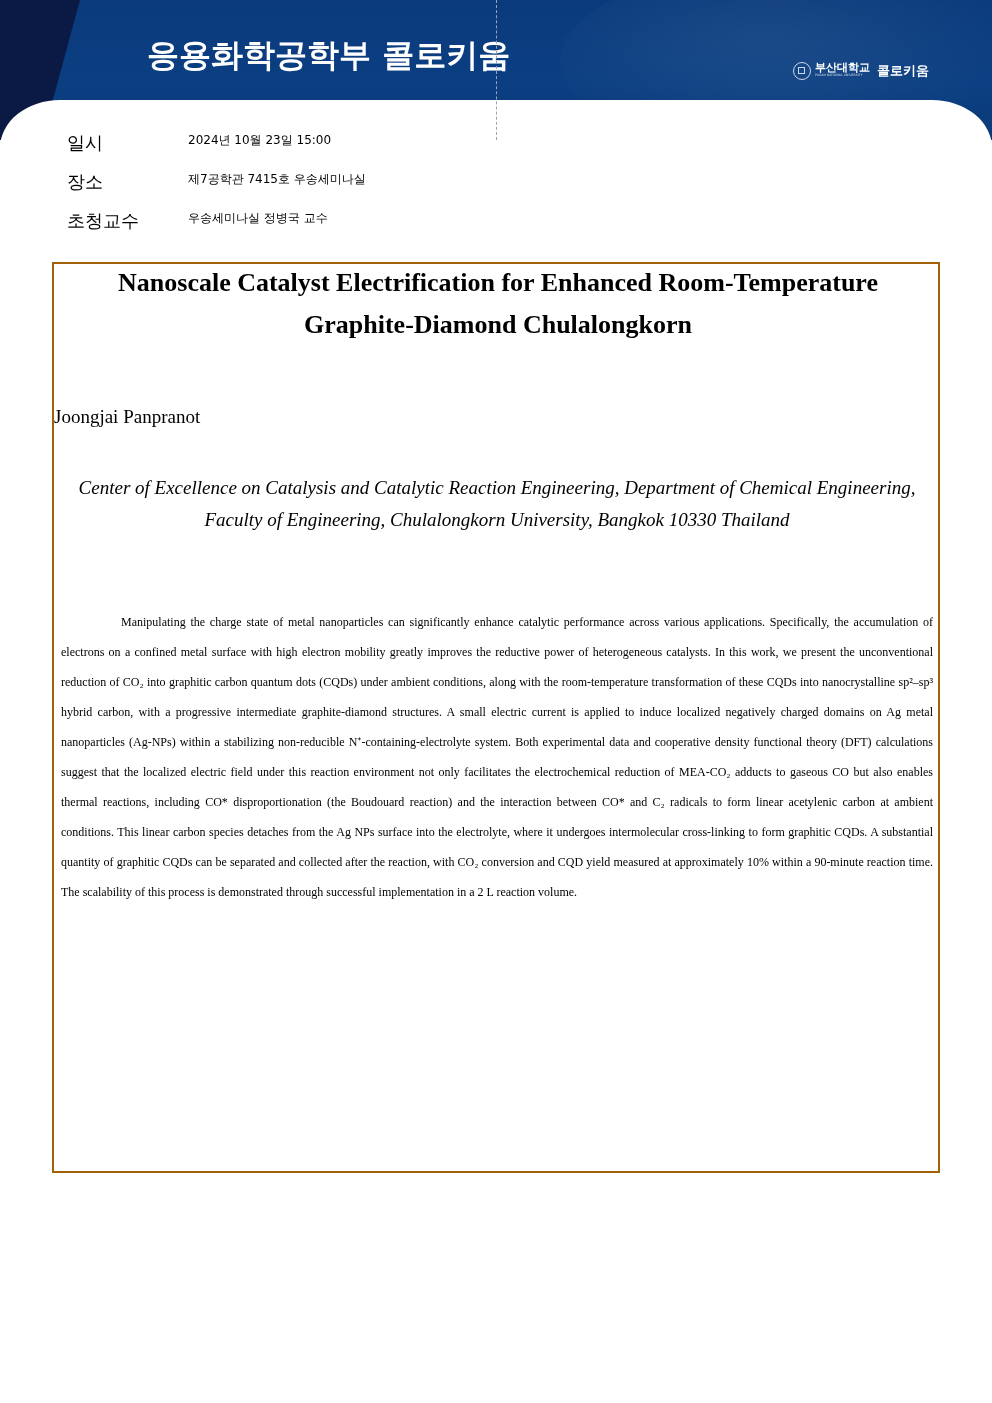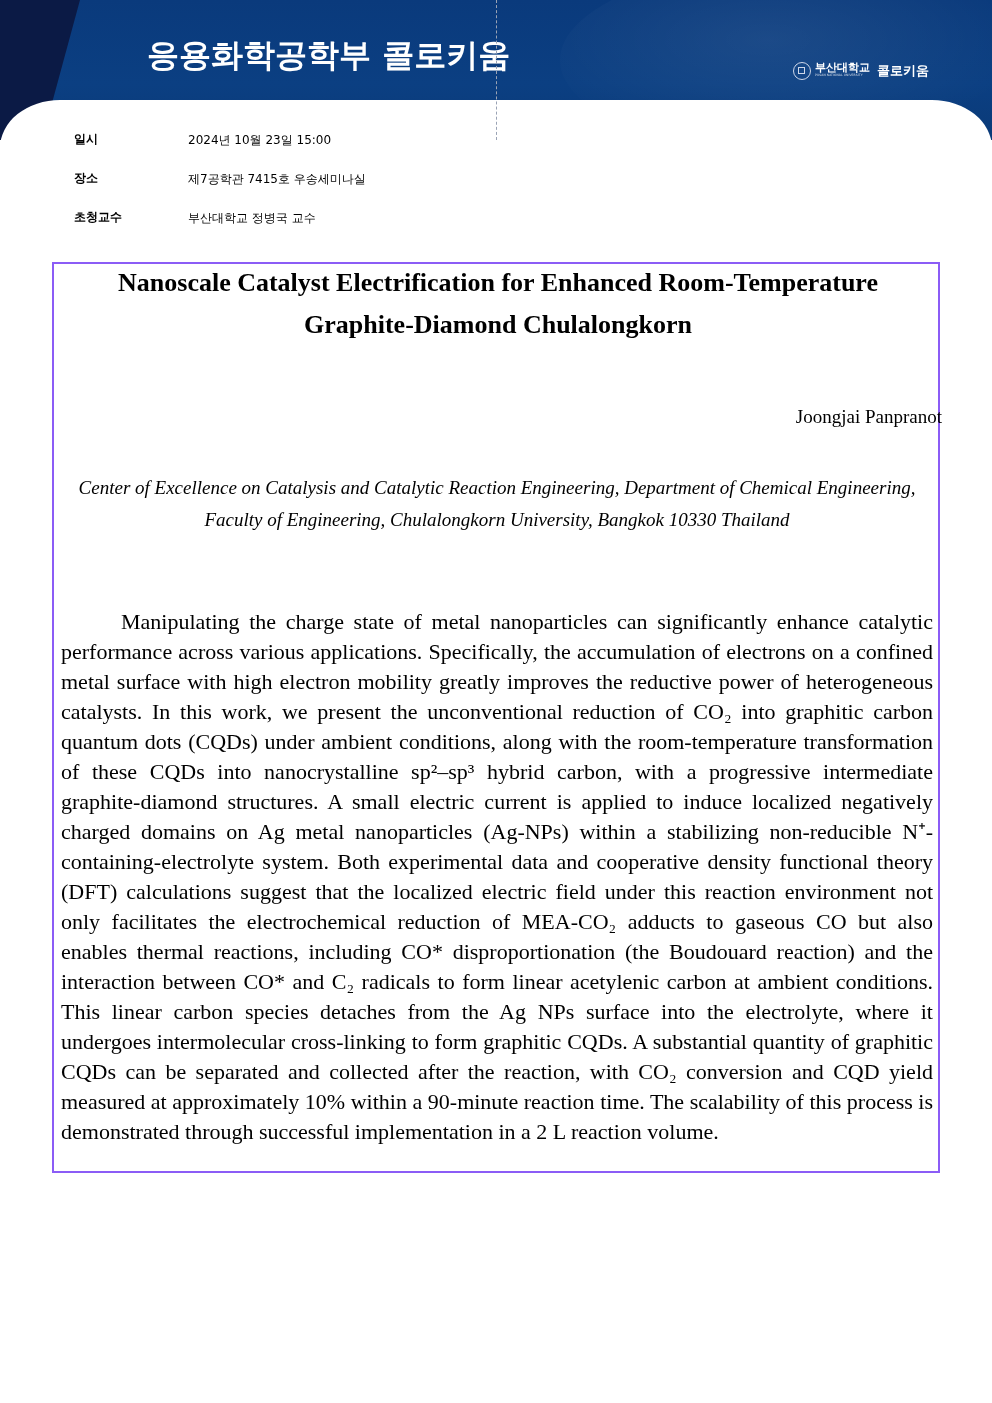--- a/index.html
+++ b/index.html
@@ -46,41 +46,41 @@
   .card {
     position: absolute; left: 0; top: 100px; width: 992px; height: 1303px; background: #fff;
     border-top-left-radius: 60px 48px; border-top-right-radius: 60px 48px;
   }
   .dashed {
     position: absolute; left: 496px; top: 0; height: 140px; width: 0;
     border-left: 1px dashed #9aa3b5;
   }
   .info { position: absolute; left: 62px; font-family: "DejaVu Sans", sans-serif; }
   .info .row { position: absolute; left: 0; height: 24px; white-space: nowrap; }
-  .info .lbl { position: absolute; left: 12px; font-weight: bold; font-size: 12px; }
+  .info .lbl { position: absolute; left: 5px; font-weight: normal; font-size: 18px; }
   .info .val { position: absolute; left: 126px; font-size: 12px; top: 1px; }
   .box {
     position: absolute; left: 52px; top: 262px; width: 888px; height: 911px;
-    border: 2px solid #8b5cf6; box-sizing: border-box;
+    border: 2px solid #a16207; box-sizing: border-box;
   }
   .ptitle {
     position: absolute; left: 0; top: 0; width: 888px; text-align: center;
     font-family: "Liberation Serif", serif; font-weight: bold; font-size: 26px; line-height: 42px;
     padding-top: 0;
   }
   .ptitle .line { display: block; }
   .author {
-    position: absolute; left: 0; top: 142px; width: 888px; text-align: right; font-size: 19px;
+    position: absolute; left: 0; top: 142px; width: 888px; text-align: left; font-size: 19px;
   }
   .affil {
     position: absolute; left: 24px; top: 186px; width: 838px; text-align: center;
     font-style: italic; font-size: 19px; line-height: 32px; margin-top: 22px;
   }
   .abstract {
-    position: absolute; left: 7px; top: 343px; width: 872px; font-size: 22px; line-height: 30px;
+    position: absolute; left: 7px; top: 343px; width: 872px; font-size: 12px; line-height: 30px;
     text-align: justify; text-align-last: left;
   }
   .abstract p { margin: 0; text-indent: 60px; }
 </style>
 </head>
 <body>
 
 <div class="header">
   <div class="blue"></div>
   <div class="swoosh"></div>
@@ -102,21 +102,21 @@
   <div class="row" style="top:131px">
     <span class="lbl">일시</span>
     <span class="val">2024년 10월 23일 15:00</span>
   </div>
   <div class="row" style="top:170px">
     <span class="lbl">장소</span>
     <span class="val">제7공학관 7415호 우송세미나실</span>
   </div>
   <div class="row" style="top:209px">
     <span class="lbl">초청교수</span>
-    <span class="val">부산대학교 정병국 교수</span>
+    <span class="val">우송세미나실 정병국 교수</span>
   </div>
 </div>
 
 <div class="box">
   <div class="ptitle" style="top:0px;">
     <span class="line" style="margin-top:-2px;">Nanoscale Catalyst Electrification for Enhanced Room-Temperature</span>
     <span class="line">Graphite-Diamond Chulalongkorn</span>
   </div>
   <div class="author">Joongjai Panpranot</div>
   <div class="affil">Center of Excellence on Catalysis and Catalytic Reaction Engineering, Department of Chemical Engineering, Faculty of Engineering, Chulalongkorn University, Bangkok 10330 Thailand</div>

